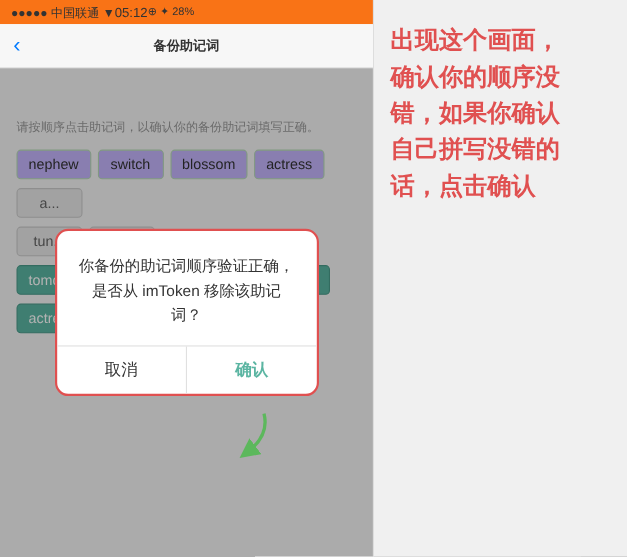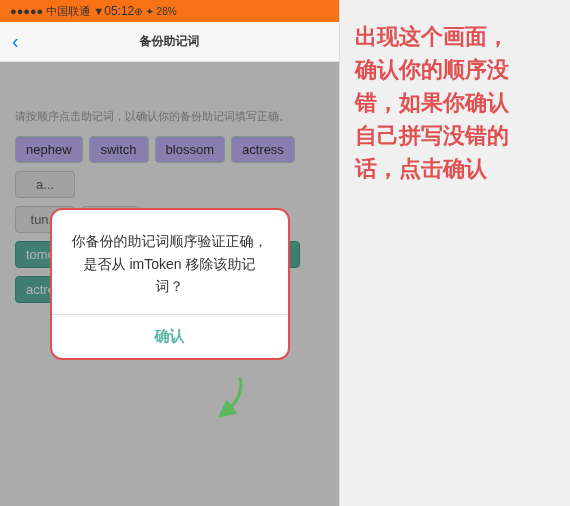--- a/index.html
+++ b/index.html
@@ -253,20 +253,21 @@
     </div>
 
     <div class="confirm-btn-wrap">
       <button class="confirm-btn">确认</button>
     </div>
 
     <div class="dialog-overlay">
       <div class="dialog-box">
         <div class="dialog-message">你备份的助记词顺序验证正确，是否从 imToken 移除该助记词？</div>
         <div class="dialog-buttons">
+          <button class="dialog-btn cancel">取消</button>
           <button class="dialog-btn ok">确认</button>
         </div>
       </div>
     </div>
 
     <div class="arrow-indicator">
       <svg class="arrow-svg" viewBox="0 0 60 50">
         <defs>
           <marker id="arrowhead" markerWidth="6" markerHeight="6" refX="3" refY="3" orient="auto">
             <polygon points="0 0, 6 3, 0 6" fill="#5cb85c"></polygon>

